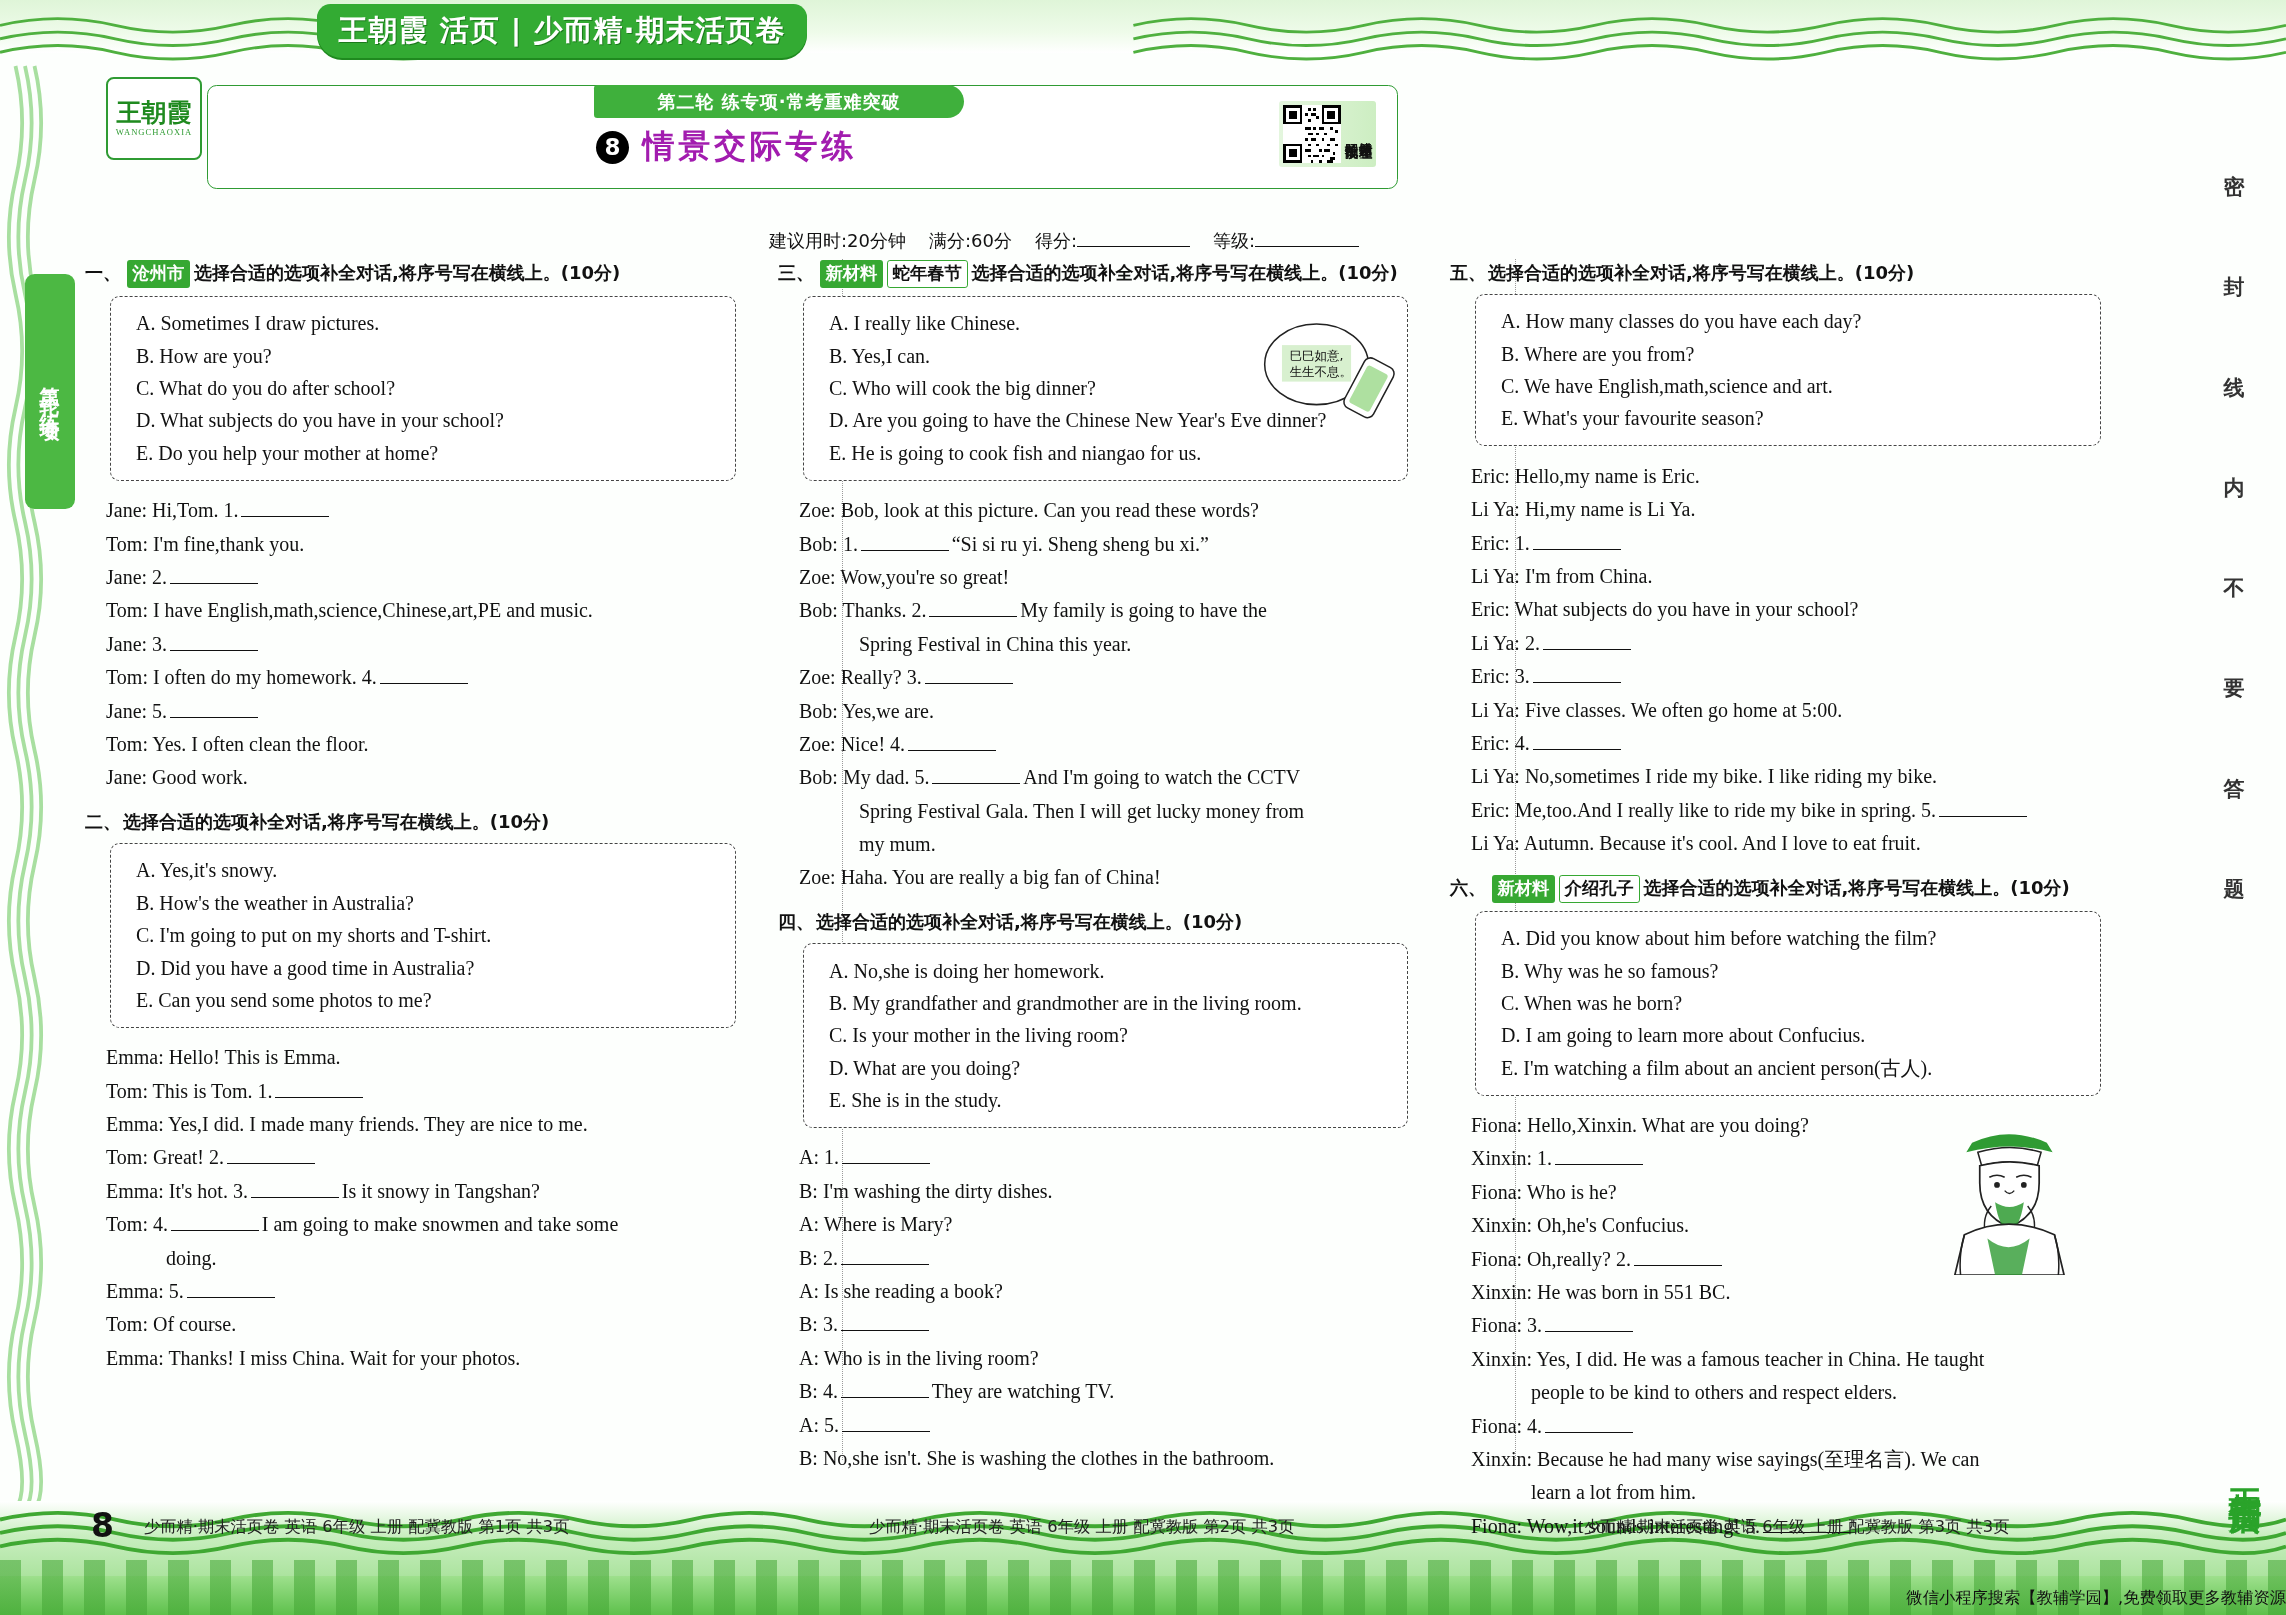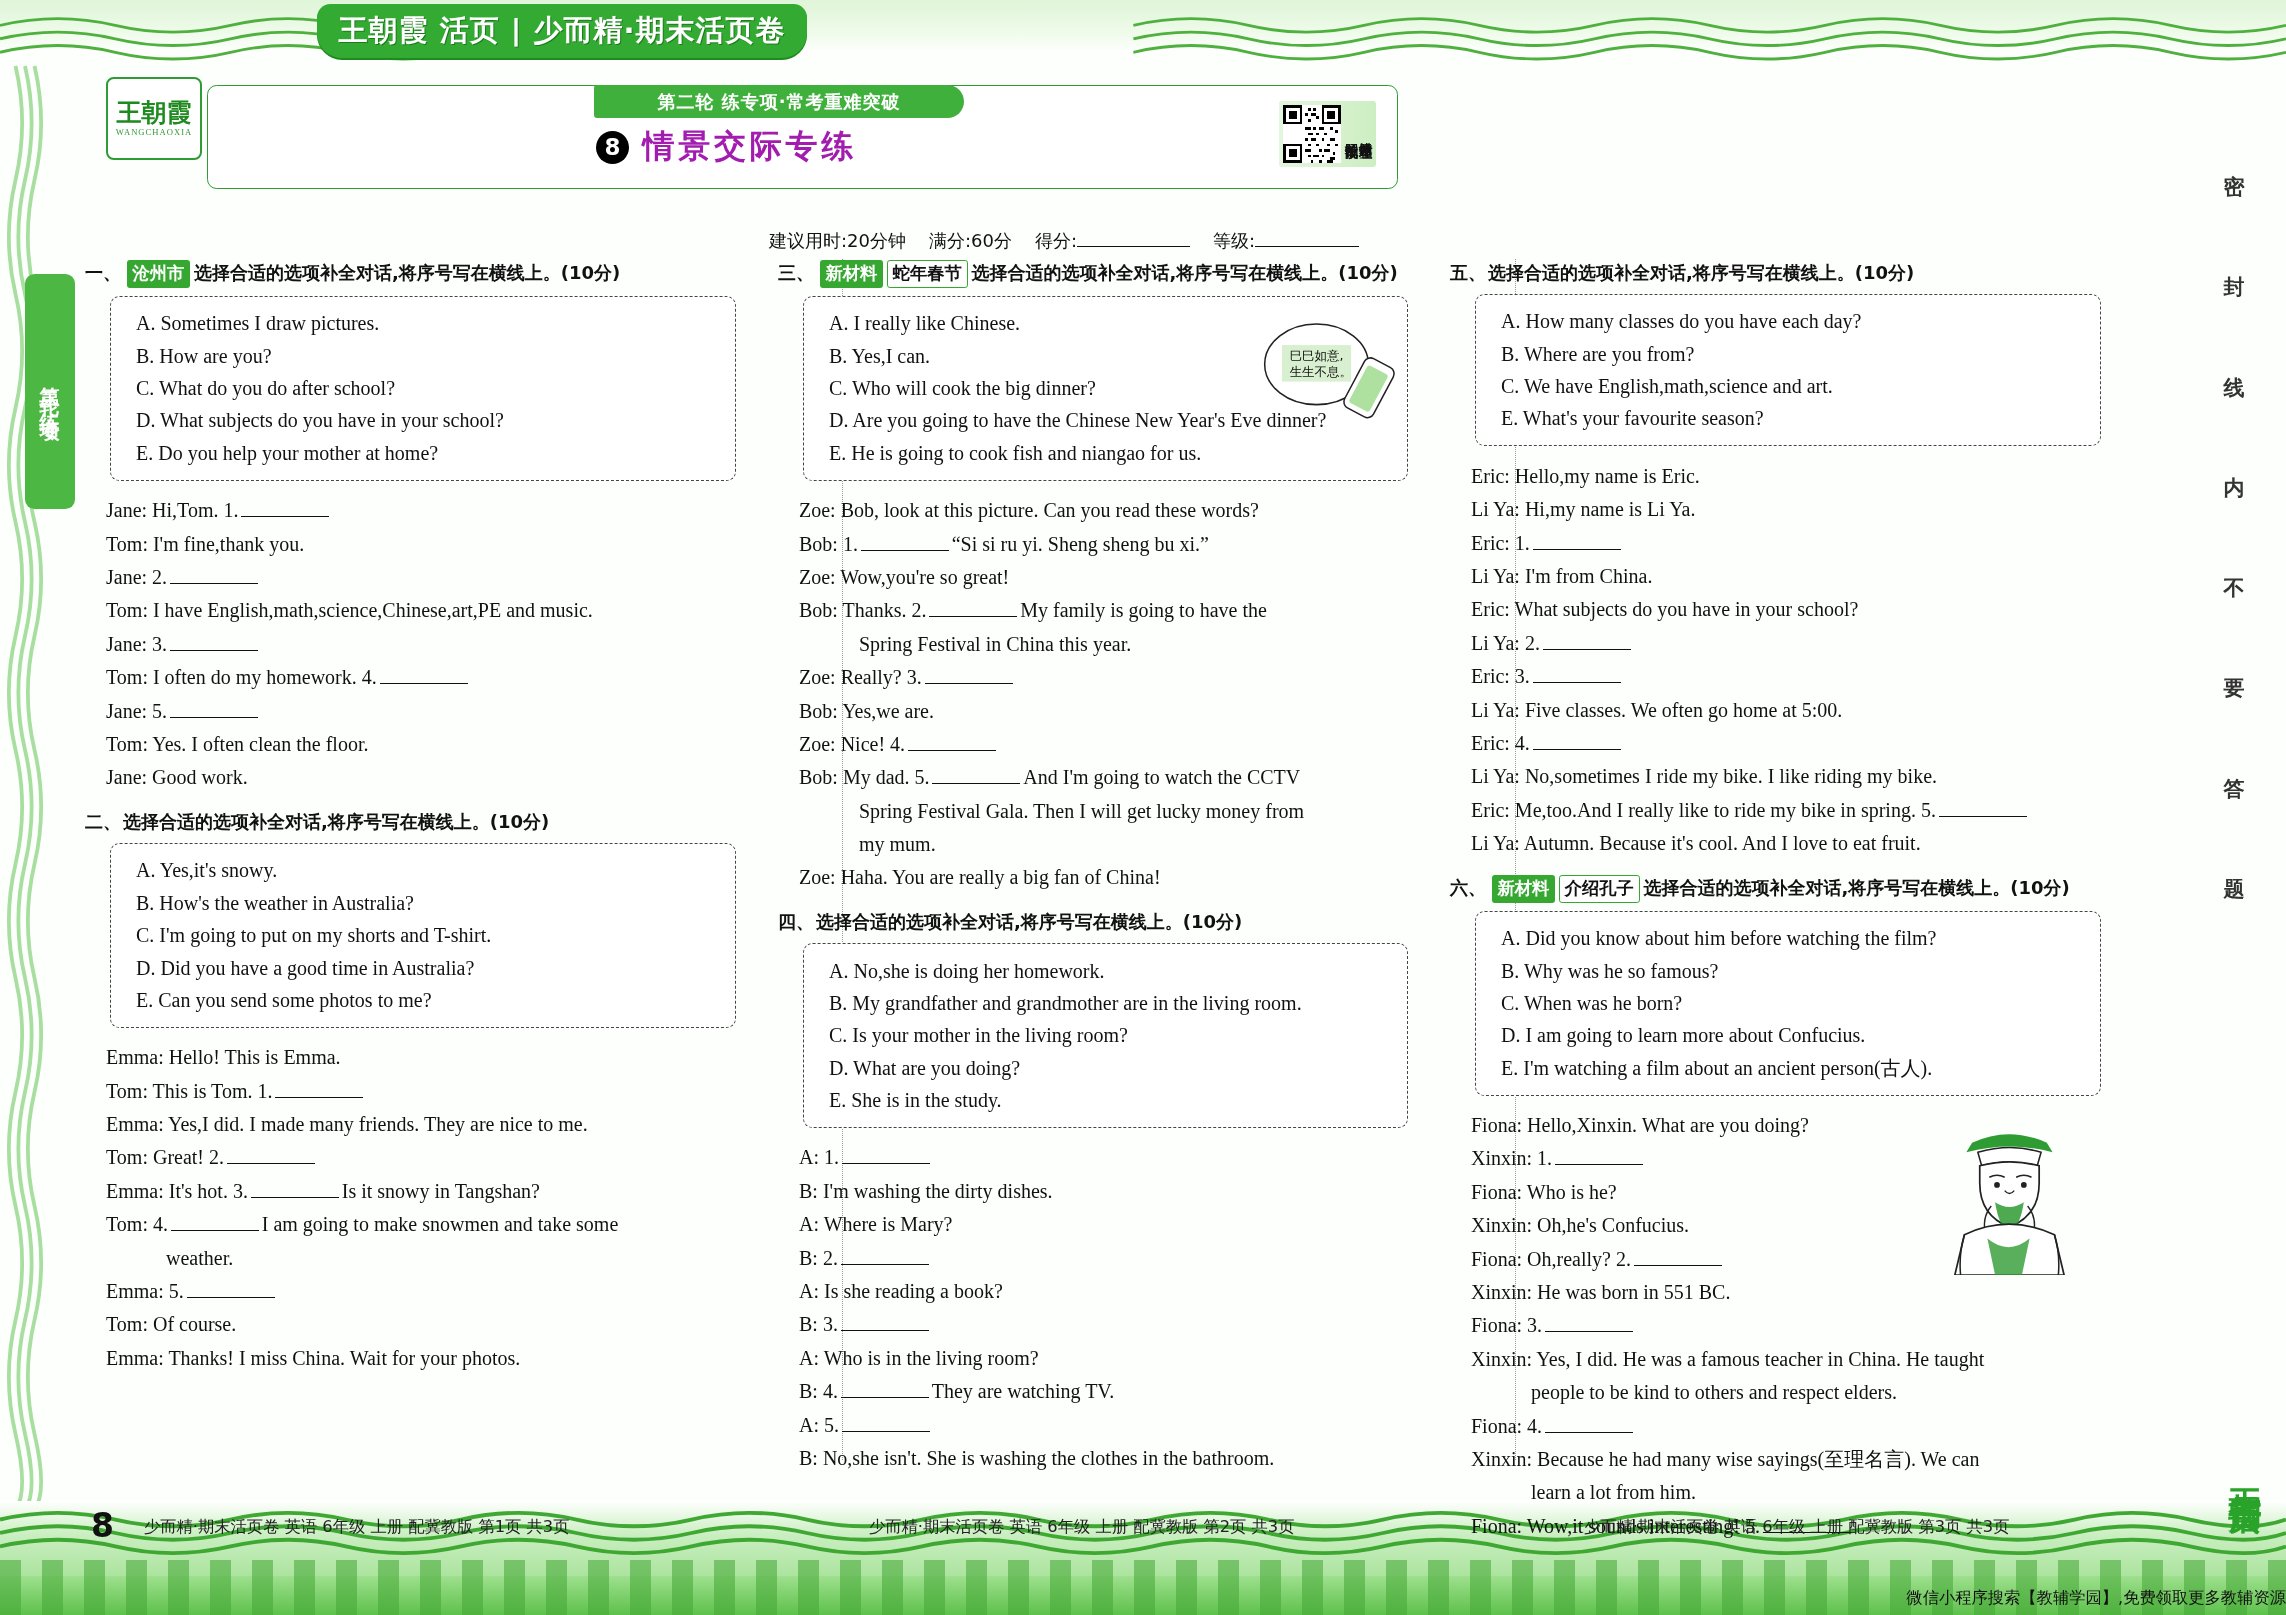--- a/index.html
+++ b/index.html
@@ -358,21 +358,21 @@
           <div class="opt">D. Did you have a good time in Australia?</div>
           <div class="opt">E. Can you send some photos to me?</div>
         </div>
         <div class="dlg">
           <div class="line"><span>Emma: Hello!  This is Emma.</span></div>
           <div class="line"><span>Tom: This is Tom. 1.</span><span class="ul"></span></div>
           <div class="line"><span>Emma: Yes,I did. I made many friends. They are nice to me.</span></div>
           <div class="line"><span>Tom: Great!  2.</span><span class="ul"></span></div>
           <div class="line"><span>Emma: It's hot. 3.</span><span class="ul"></span><span>Is it snowy in Tangshan?</span></div>
           <div class="line"><span>Tom: 4.</span><span class="ul"></span><span>I am going to make snowmen and take some</span></div>
-          <div class="line indent"><span>weather.</span></div>
+          <div class="line indent"><span>doing.</span></div>
           <div class="line"><span>Emma: 5.</span><span class="ul"></span></div>
           <div class="line"><span>Tom: Of course.</span></div>
           <div class="line"><span>Emma: Thanks!  I miss China. Wait for your photos.</span></div>
         </div>
       </div>
     </div>
   <div class="col c2" id="col2">
       <div style="position: relative; margin-bottom: 13.4px;">
         <div class="ex-head"><span class="ex-num">三、</span><span class="tag-green">新材料</span><span class="tag-outline">蛇年春节</span><span>选择合适的选项补全对话,将序号写在横线上。(10分)</span></div>
         <div class="optbox">

